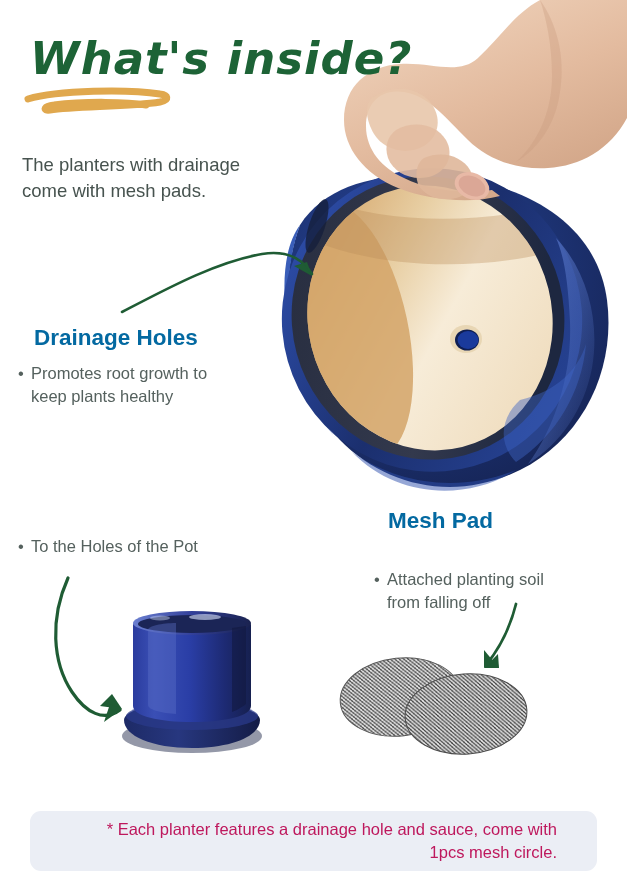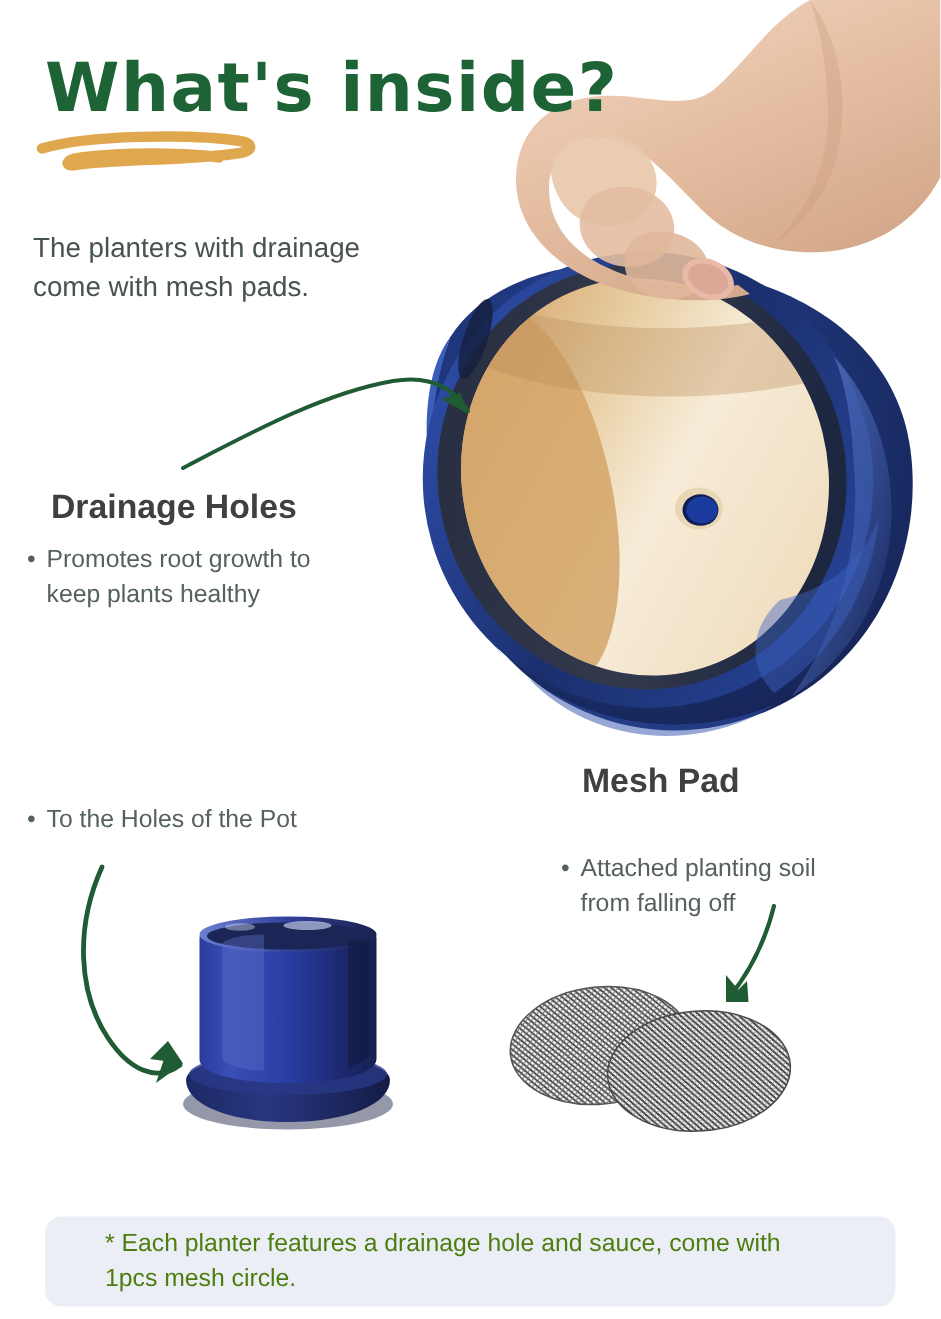--- a/index.html
+++ b/index.html
@@ -11,38 +11,39 @@
     overflow:hidden;
   }
   .stage { position:absolute; left:0; top:0; width:627px; height:879px; }
 
   
   .title {
     position:absolute; left:30px; top:32px;
     font-family:"DejaVu Sans", sans-serif;
     font-size:45px;
     font-weight:bold;
+    font-style:italic;
     color:#1d6336;
     letter-spacing:1px;
     white-space:nowrap;
   }
   .title-underline { position:absolute; left:24px; top:88px; width:150px; height:26px; }
 
   .subtitle {
     position:absolute; left:22px; top:134px; width:268px;
     font-size:18.5px; line-height:1.42;
     color:#47534f;
     margin-top:18px;
   }
 
   
   .sec-head {
     position:absolute;
     font-size:22.5px; font-weight:bold;
-    color:#404040;
+    color:#0369a1;
     white-space:nowrap;
   }
   .sec-body {
     position:absolute;
     font-size:16.5px; line-height:1.4;
     color:#55615e;
   }
   .sec-body .bullet { position:absolute; left:0; top:0; }
   .sec-body .txt { display:block; margin-left:13px; }
 
@@ -56,21 +57,21 @@
   
   .footer {
     position:absolute; left:30px; top:811px;
     width:567px; height:60px;
     background:#ebeef5;
     border-radius:11px;
     display:flex; align-items:center; justify-content:center;
   }
   .footer-text {
     font-size:16.5px; line-height:1.38;
-    color:#4d7c0f; text-align:left;
+    color:#be185d; text-align:right;
     padding:0 40px;
   }
 
   svg { display:block; overflow:visible; }
   .layer { position:absolute; left:0; top:0; }
 </style>
 </head>
 <body>
 
 <div class="stage">

